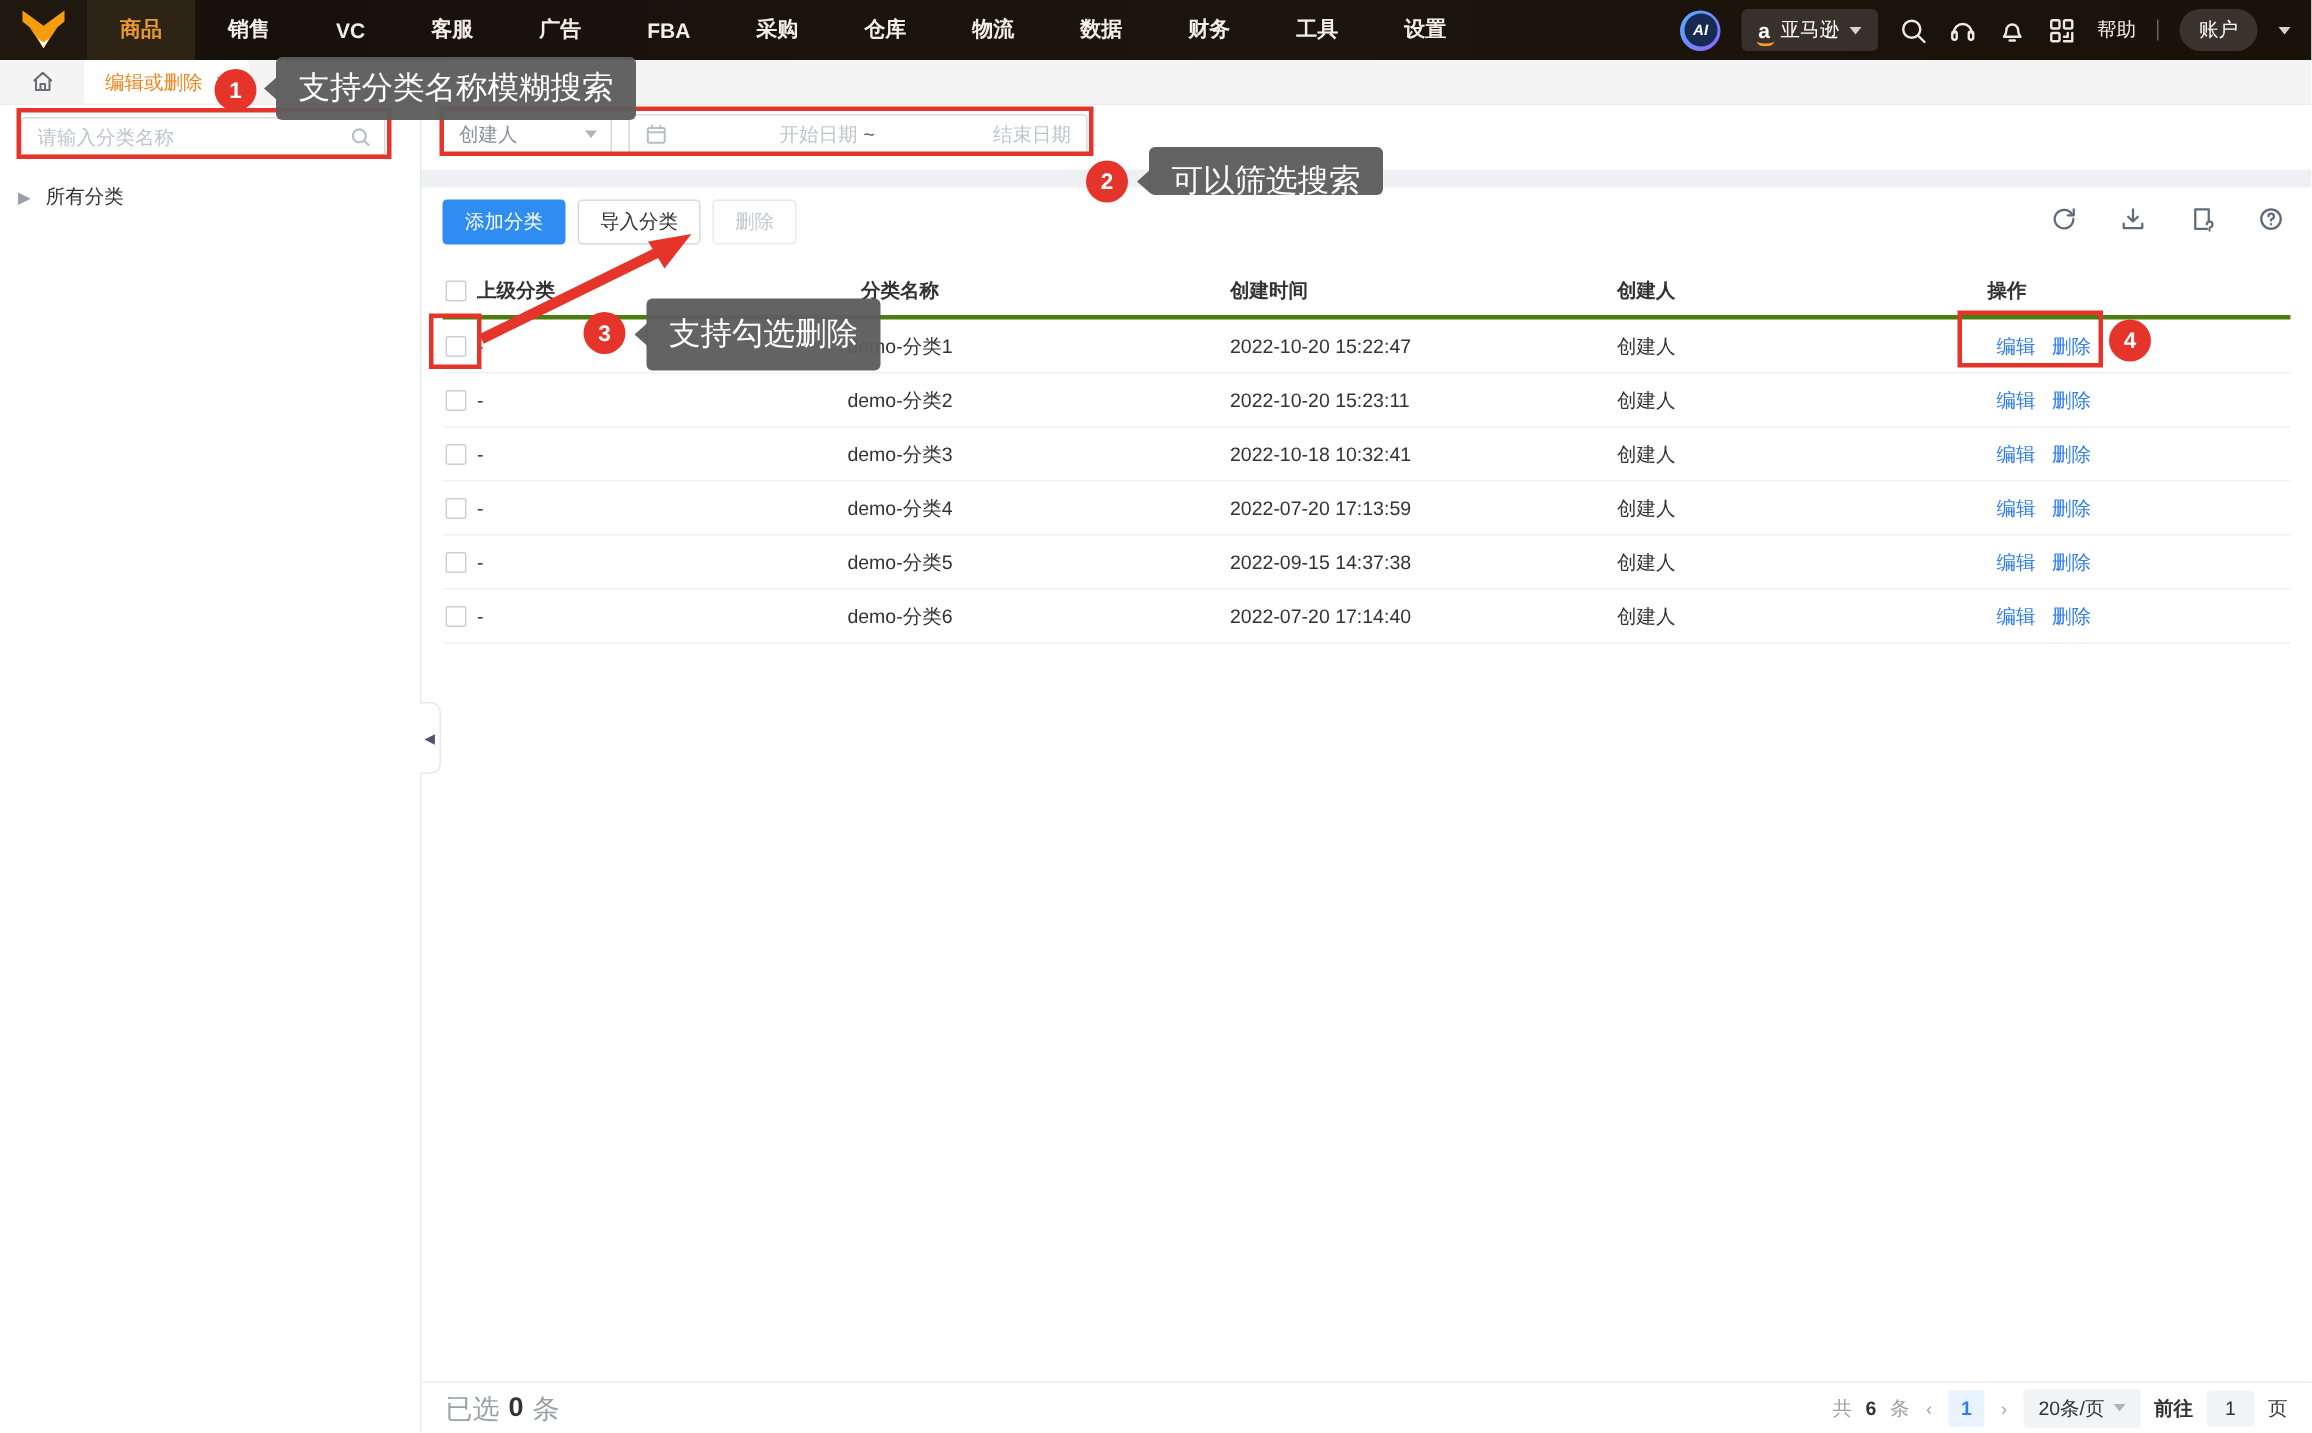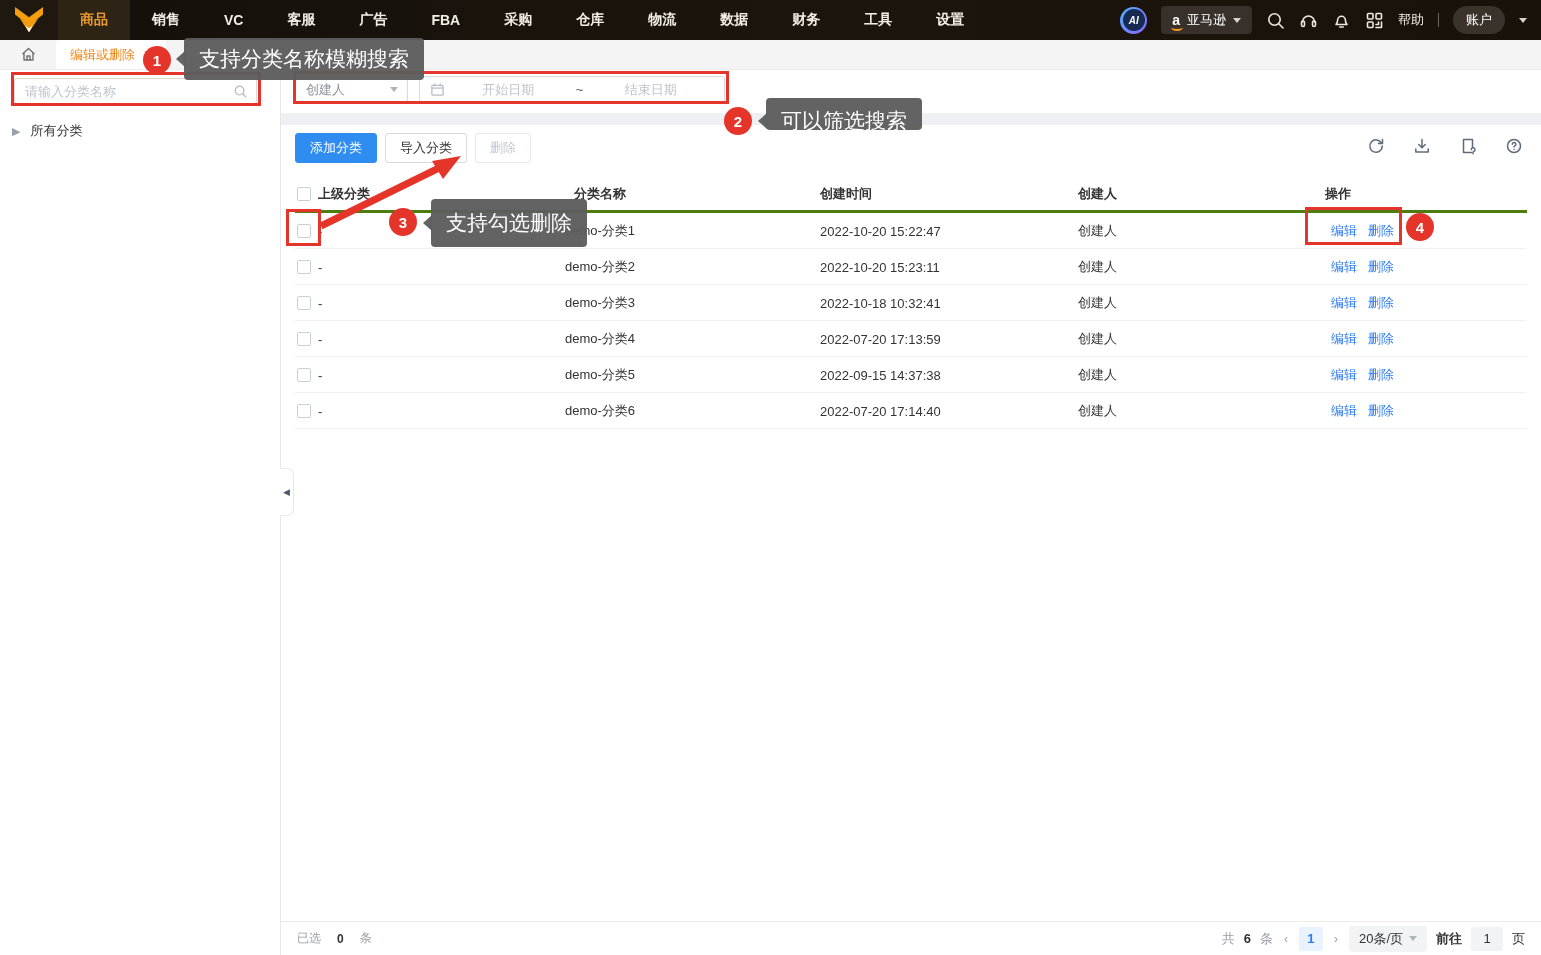--- a/index.html
+++ b/index.html
@@ -44,21 +44,21 @@
   .tree-label { font-size:13px; color:#333; }
   .collapse-handle { position:absolute; right:-14px; top:398px; width:14px; height:48px; background:#fff; border:1px solid #e8e8e8; border-left:none; border-radius:0 7px 7px 0; display:flex; align-items:center; justify-content:center; cursor:pointer; z-index:6; }
   .collapse-handle span { font-size:9px; color:#4d576b; }
 
   .content { flex:1; background:#eef0f3; position:relative; }
   .filter-card { position:absolute; top:0; left:0; right:0; height:43px; background:#fff; }
   .sel-creator { position:absolute; left:14px; top:6px; width:113px; height:27px; border:1px solid #d9d9d9; border-radius:3px; display:flex; align-items:center; justify-content:space-between; padding:0 9px 0 10px; font-size:13px; color:#8a919c; cursor:pointer; background:#fff; }
   .sel-caret { width:0; height:0; border-left:4px solid transparent; border-right:4px solid transparent; border-top:5px solid #aeb4bc; }
   .date-range { position:absolute; left:138px; top:6px; width:306px; height:27px; border:1px solid #d9d9d9; border-radius:3px; display:flex; align-items:center; padding:0 10px; font-size:13px; color:#bfc4cc; background:#fff; }
   .date-range svg { stroke:#b8bec7; fill:none; stroke-width:1.4; }
-  .date-ph { flex:1; text-align:center; }
+  .date-ph { flex:1; text-align:right; }
   .date-tilde { color:#555; padding:0 4px; }
 
   .table-card { position:absolute; top:55px; left:0; right:0; bottom:0; background:#fff; }
   .btn-row { position:absolute; top:8px; left:14px; display:flex; gap:8px; }
   .btn { height:30px; border-radius:3px; font-size:13px; padding:0 14px; display:flex; align-items:center; cursor:pointer; font-family:inherit; }
   .btn-primary { background:#2f8df2; color:#fff; border:1px solid #2f8df2; }
   .btn-plain { background:#fff; color:#333; border:1px solid #d9d9d9; }
   .btn-disabled { background:#fff; color:#c3c9d1; border:1px solid #e7e9ed; cursor:not-allowed; }
   .tool-icons { position:absolute; top:12px; right:18px; display:flex; gap:28px; }
   .tool-icons .tic { width:18px; height:18px; cursor:pointer; }
@@ -73,21 +73,21 @@
   .cl-parent { left:23px; }
   .cl-name { left:125px; width:360px; text-align:center; }
   .cl-time { left:525px; }
   .cl-creator { left:783px; }
   .cl-op { left:1030px; }
   .cl-edit { left:1036px; color:#2e7cf0 !important; cursor:pointer; }
   .cl-del { left:1073px; color:#2e7cf0 !important; cursor:pointer; }
 
   
   .tfoot { position:absolute; left:0; right:0; bottom:0; height:34px; border-top:1px solid #ebebeb; display:flex; align-items:center; justify-content:space-between; padding:0 16px; background:#fff; }
-  .sel-info { font-size:12px; color:#9aa0a8; display:flex; gap:16px; align-items:center; }
+  .sel-info { font-size:18px; color:#9aa0a8; display:flex; gap:6px; align-items:center; }
   .sel-info b { color:#333; font-weight:700; }
   .pager { display:flex; align-items:center; gap:9px; font-size:13px; color:#9aa0a8; }
   .pager b { color:#333; font-weight:700; }
   .pg-arrow { color:#9aa0a8; font-size:12px; cursor:pointer; padding:0 2px; }
   .pg-num { width:24px; height:24px; border-radius:2px; background:#e8f3ff; color:#2e7cf0; font-weight:700; display:flex; align-items:center; justify-content:center; cursor:pointer; }
   .pg-size { background:#f2f3f5; border-radius:3px; height:26px; display:flex; align-items:center; gap:6px; padding:0 10px; color:#333; cursor:pointer; }
   .pg-goto { color:#333; font-weight:700; }
   .pg-input { width:32px; height:24px; background:#f2f3f5; border-radius:3px; text-align:center; color:#333; border:none; font-size:13px; font-family:inherit; }
   .pg-page { color:#333; }
 

